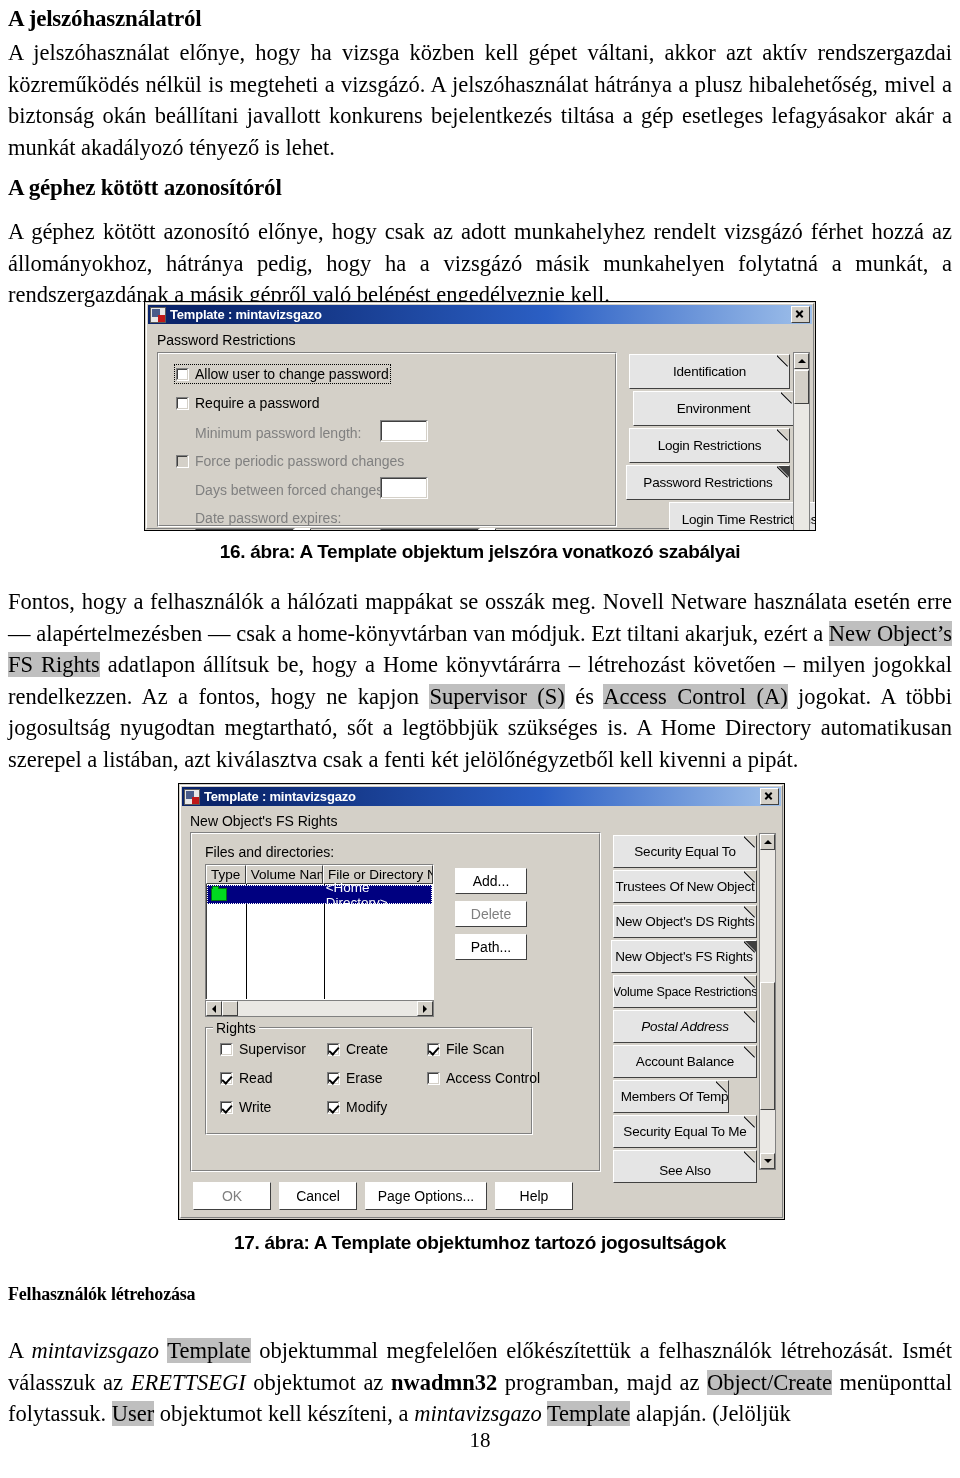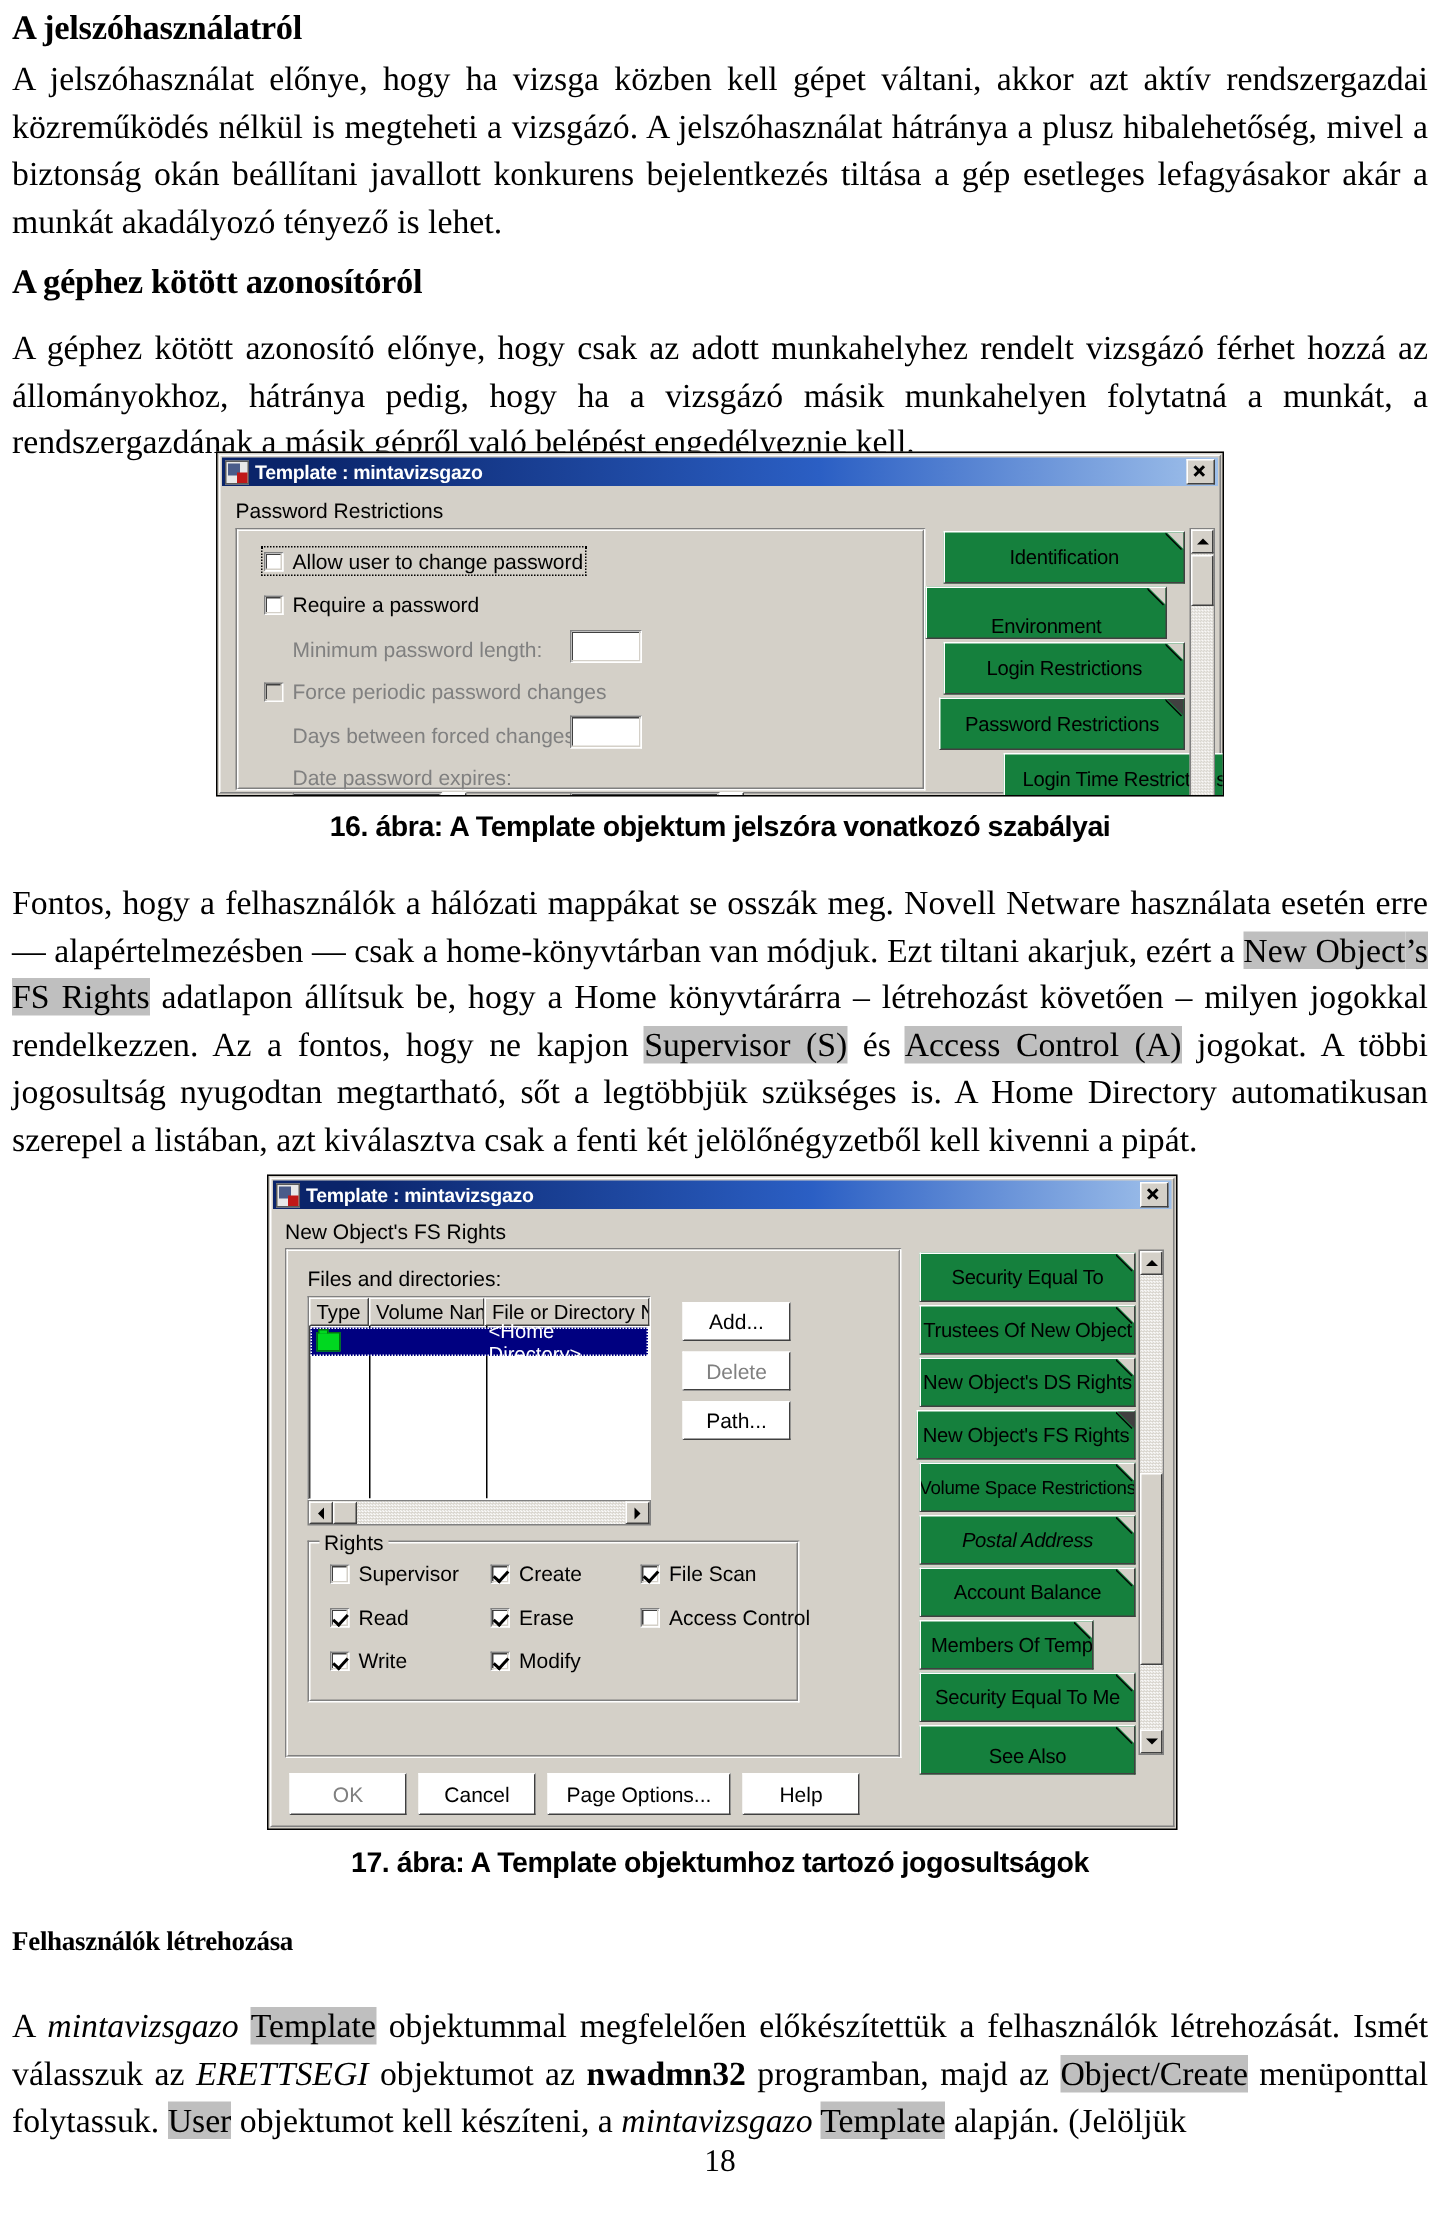--- a/index.html
+++ b/index.html
@@ -217,21 +217,21 @@
     border-left: 1px solid #808080;
     border-right: 1px solid #ffffff;
     border-bottom: 1px solid #ffffff;
     box-shadow: inset -1px -1px 0 #d4d0c8, inset 1px 1px 0 #404040;
     box-sizing: border-box;
   }
 
   
   .ptab {
     position: absolute;
-    background: #15803d;
+    background: #e5e5e5;
     border-top: 1px solid #ffffff;
     border-left: 1px solid #ffffff;
     border-right: 1px solid #404040;
     border-bottom: 1px solid #404040;
     box-sizing: border-box;
     display: flex;
     align-items: center;
     justify-content: center;
     font-size: 13.5px;
     color: #000;
@@ -468,21 +468,21 @@
     <div class="lbl dis" style="left:50px;top:208px;">Date password expires:</div>
     <div class="txtfield" style="left:50px;top:226px;width:100px;height:22px;"></div>
     <div class="btn" style="left:150px;top:226px;width:16px;height:22px;"></div>
     <div class="txtfield" style="left:235px;top:226px;width:100px;height:22px;"></div>
     <div class="btn" style="left:335px;top:226px;width:16px;height:22px;"></div>
 
     <div class="ptab" style="left:484px;top:52px;width:161px;height:35px;">
       <span class="fold"></span>
       <span>Identification</span>
     </div>
-    <div class="ptab" style="left:472px;top:89px;width:161px;height:35px;align-items:flex-end;">
+    <div class="ptab" style="left:488px;top:89px;width:161px;height:35px;">
       <span class="fold"></span>
       <span>Environment</span>
     </div>
     <div class="ptab" style="left:484px;top:126px;width:161px;height:35px;">
       <span class="fold"></span>
       <span>Login Restrictions</span>
     </div>
     <div class="ptab sel" style="left:481px;top:163px;width:164px;height:35px;">
       <span class="fold"></span>
       <span>Password Restrictions</span>

